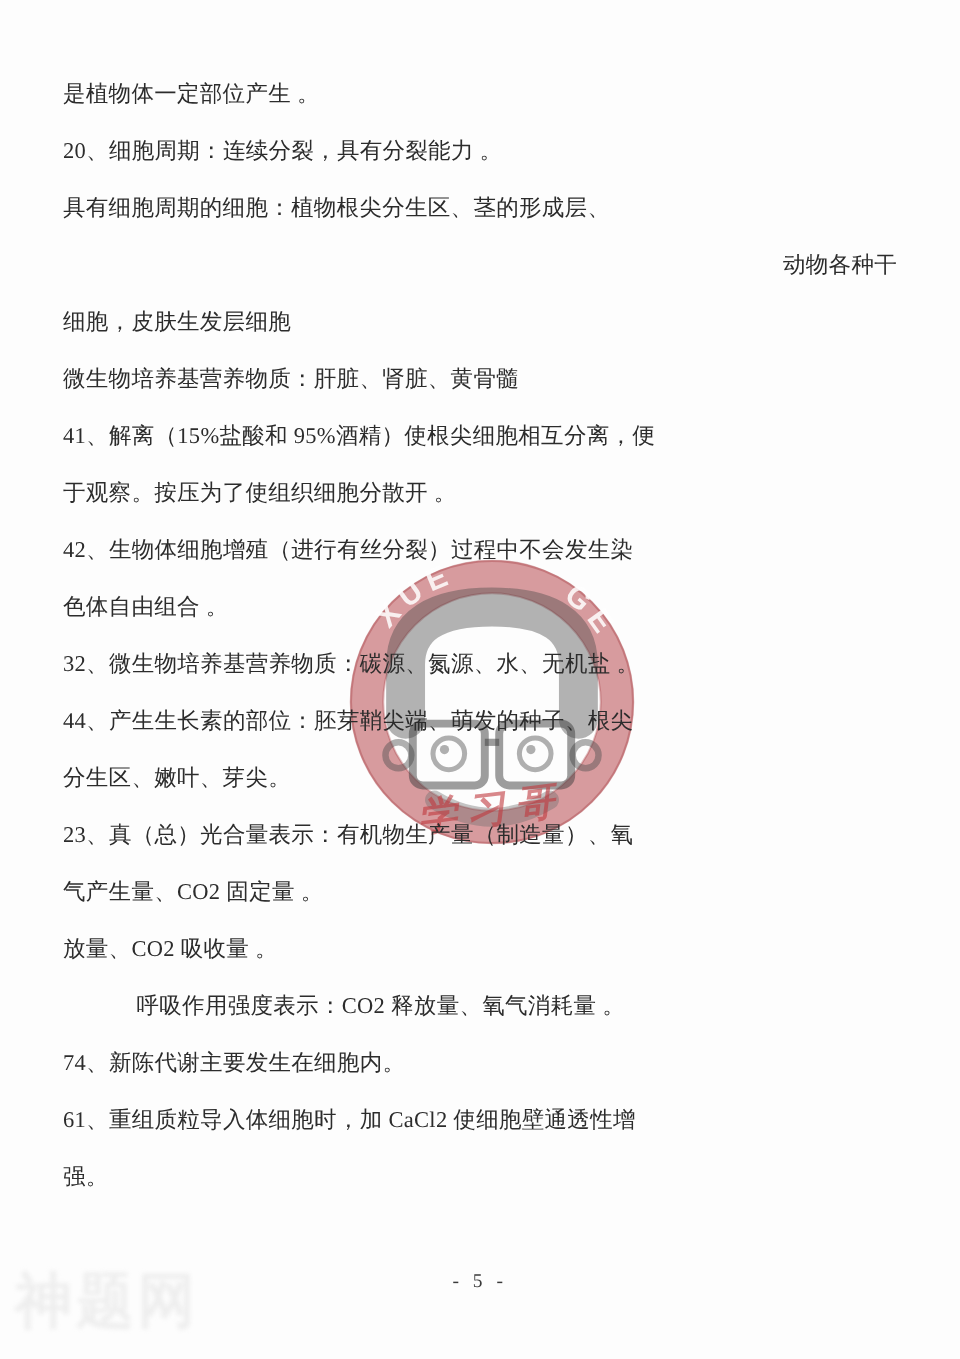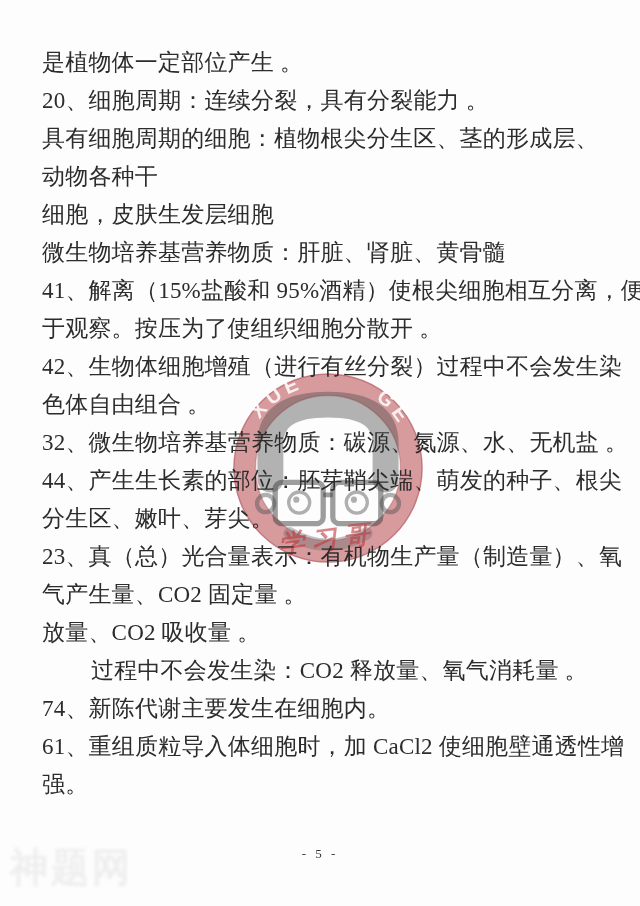--- a/index.html
+++ b/index.html
@@ -11,28 +11,28 @@
     overflow:hidden;
     font-family:"Liberation Serif","DejaVu Serif",serif;
   }
   
   .textblock{
     position:absolute;
     left:42px;top:44px;right:30px;
     z-index:2;
   }
   .line{
-    font-size:23px;
+    font-size:15px;
     line-height:38px;
     color:#2c2c2c;
     white-space:nowrap;
     letter-spacing:0.2px;
   }
   .line.right{
-    text-align:left;
+    text-align:right;
     padding-right:12px;
   }
   .line.indent{
     padding-left:49px;
   }
   
   .pagenum{
     position:absolute;
     left:0;top:846px;width:100%;
     text-align:center;
@@ -115,21 +115,21 @@
     <div class="line">41、解离（15%盐酸和 95%酒精）使根尖细胞相互分离，便</div>
     <div class="line">于观察。按压为了使组织细胞分散开 。</div>
     <div class="line">42、生物体细胞增殖（进行有丝分裂）过程中不会发生染</div>
     <div class="line">色体自由组合 。</div>
     <div class="line">32、微生物培养基营养物质：碳源、氮源、水、无机盐 。</div>
     <div class="line">44、产生生长素的部位：胚芽鞘尖端、萌发的种子、根尖</div>
     <div class="line">分生区、嫩叶、芽尖。</div>
     <div class="line">23、真（总）光合量表示：有机物生产量（制造量）、氧</div>
     <div class="line">气产生量、CO2 固定量 。</div>
     <div class="line">放量、CO2 吸收量 。</div>
-    <div class="line indent">过程中不会发生染：CO2 释放量、氧气消耗量 。</div>
+    <div class="line indent">呼吸作用强度表示：CO2 释放量、氧气消耗量 。</div>
     <div class="line">74、新陈代谢主要发生在细胞内。</div>
     <div class="line">61、重组质粒导入体细胞时，加 CaCl2 使细胞壁通透性增</div>
     <div class="line">强。</div>
   </div>
 
   <div class="pagenum">- 5 -</div>
 
 </div>
 
 </body></html>

